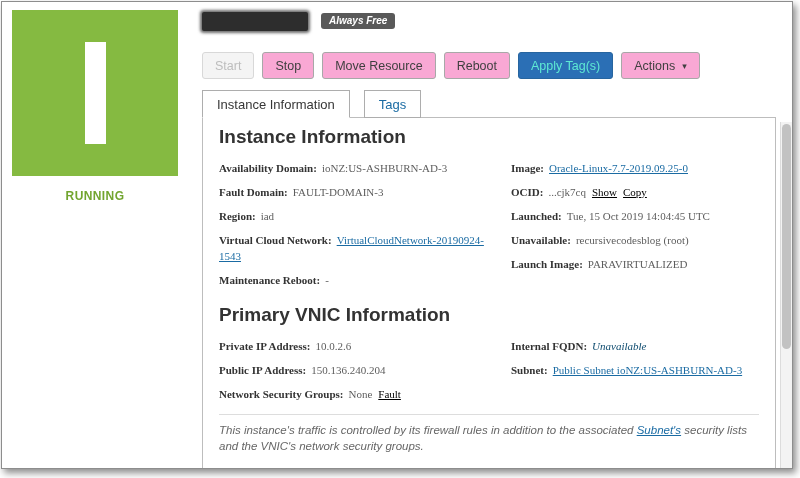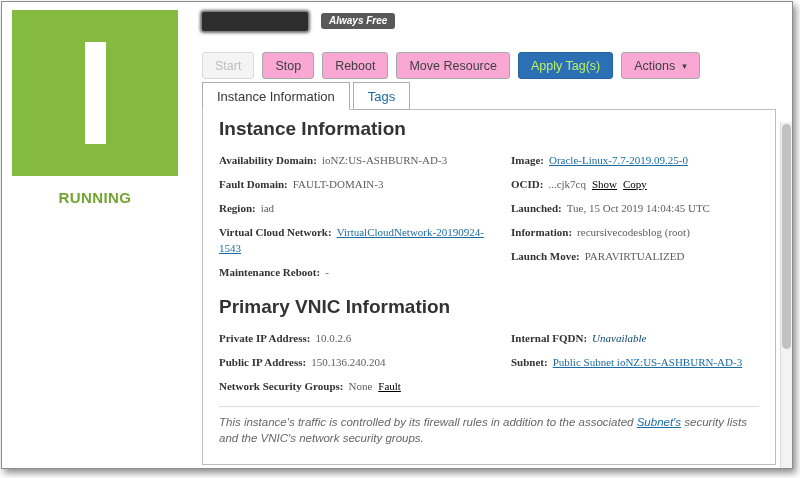--- a/index.html
+++ b/index.html
@@ -9,43 +9,43 @@
            border:1px solid #8d8d8d; background:#fff; overflow:hidden;
            box-shadow:3px 4px 7px rgba(0,0,0,.45); }
   .layout { display:flex; height:100%; }
 
   
   .rail { flex:0 0 200px; padding:8px 0 0 10px; }
   .instance-icon-box { width:166px; height:166px; background:#85ba41;
         display:flex; align-items:center; justify-content:center; }
   .icon-bar { width:21px; height:102px; background:#ffffff; }
   .status { width:166px; text-align:center; margin-top:13px; color:#72a52f;
-        font-size:15px; font-weight:700; letter-spacing:.4px; }
+        font-size:12px; font-weight:700; letter-spacing:.4px; }
 
   
   .main { flex:1; padding:8px 16px 0 0; position:relative; }
   .title-row { display:flex; align-items:center; height:22px; margin-bottom:20px; }
   .redacted { width:106px; height:19px; background:#2d2d2d; border-radius:2px;
         box-shadow:0 0 3px 2px rgba(45,45,45,.7); }
   .badge { margin-left:13px; background:#595959; color:#fff; font-size:10px;
         font-style:italic; font-weight:700; padding:2px 8px 3px; border-radius:3px; }
 
-  .toolbar { display:flex; gap:8px; margin-bottom:3px;align-items:center; }
+  .toolbar { display:flex; gap:8px; margin-bottom:11px;align-items:center; }
   .btn { height:27px; padding:0 12px; background:#f9a8d4; border:1px solid #a8a8a8;
         border-radius:3px; font-size:12.5px; color:#3f3f3f; font-family:inherit;
         display:inline-flex; align-items:center; cursor:pointer; }
   .btn.disabled { background:#f4f4f4; color:#bdbdbd; border-color:#d8d8d8; cursor:default; }
-  .btn.primary { background:#2b6fb5; border-color:#27659f; color:#bef264; }
+  .btn.primary { background:#2b6fb5; border-color:#27659f; color:#5eead4; }
   .caret { font-size:9px; margin-left:7px; }
 
   .tabs { display:flex; align-items:flex-end; position:relative; z-index:2; margin-bottom:-1px; }
   .tab { height:28px; padding:0 14px; display:flex; align-items:center; font-size:13px;
         border:1px solid #adadad; background:#fff; margin-right:3px; cursor:pointer; }
   .tab.active { color:#363636; border-bottom-color:#ffffff; }
-  .tab.inactive { color:#1a6ba3; }
+  .tab.inactive { color:#1a6ba3;margin-left:11px; }
 
   .panel { border:1px solid #bdbdbd; background:#fff; min-height:356px;
         padding:8px 16px 0 16px; position:relative; z-index:1; }
   h2 { font-size:19px; line-height:22px; color:#333; font-weight:700; margin:0 0 12px; }
   .vnic-title { margin-top:8px; }
   .columns { display:flex; }
   .col-left { flex:0 0 292px; padding-right:10px; }
   .col-right { flex:1; }
   .field { font-size:11px; line-height:16px; margin-bottom:8px; color:#5d5d5d;font-family:Liberation Serif, serif; }
   .flabel { font-weight:700; color:#333; margin-right:5px; }
@@ -80,22 +80,22 @@
 
     <div class="main">
       <div class="title-row">
         <div class="redacted"></div>
         <span class="badge">Always Free</span>
       </div>
 
       <div class="toolbar">
         <button class="btn disabled">Start</button>
         <button class="btn">Stop</button>
+        <button class="btn">Move Resource</button>
         <button class="btn">Reboot</button>
-        <button class="btn">Move Resource</button>
         <button class="btn primary">Apply Tag(s)</button>
         <button class="btn">
           <span>Actions</span>
           <span class="caret">▾</span>
         </button>
       </div>
 
       <div class="tabs">
         <div class="tab active">Instance Information</div>
         <div class="tab inactive">Tags</div>
@@ -127,24 +127,24 @@
             <div class="field">
               <span class="flabel">Image:</span><span class="link">Oracle-Linux-7.7-2019.09.25-0</span>
             </div>
             <div class="field">
               <span class="flabel">OCID:</span><span>...cjk7cq</span><span class="minor-link">Show</span><span class="minor-link">Copy</span>
             </div>
             <div class="field">
               <span class="flabel">Launched:</span><span>Tue, 15 Oct 2019 14:04:45 UTC</span>
             </div>
             <div class="field">
-              <span class="flabel">Information:</span><span>recursivecodesblog (root)</span>
+              <span class="flabel">Unavailable:</span><span>recursivecodesblog (root)</span>
             </div>
             <div class="field">
-              <span class="flabel">Launch Move:</span><span>PARAVIRTUALIZED</span>
+              <span class="flabel">Launch Image:</span><span>PARAVIRTUALIZED</span>
             </div>
           </div>
         </div>
 
         <h2 class="vnic-title">Primary VNIC Information</h2>
 
         <div class="columns">
           <div class="col-left">
             <div class="field">
               <span class="flabel">Private IP Address:</span><span>10.0.2.6</span>

